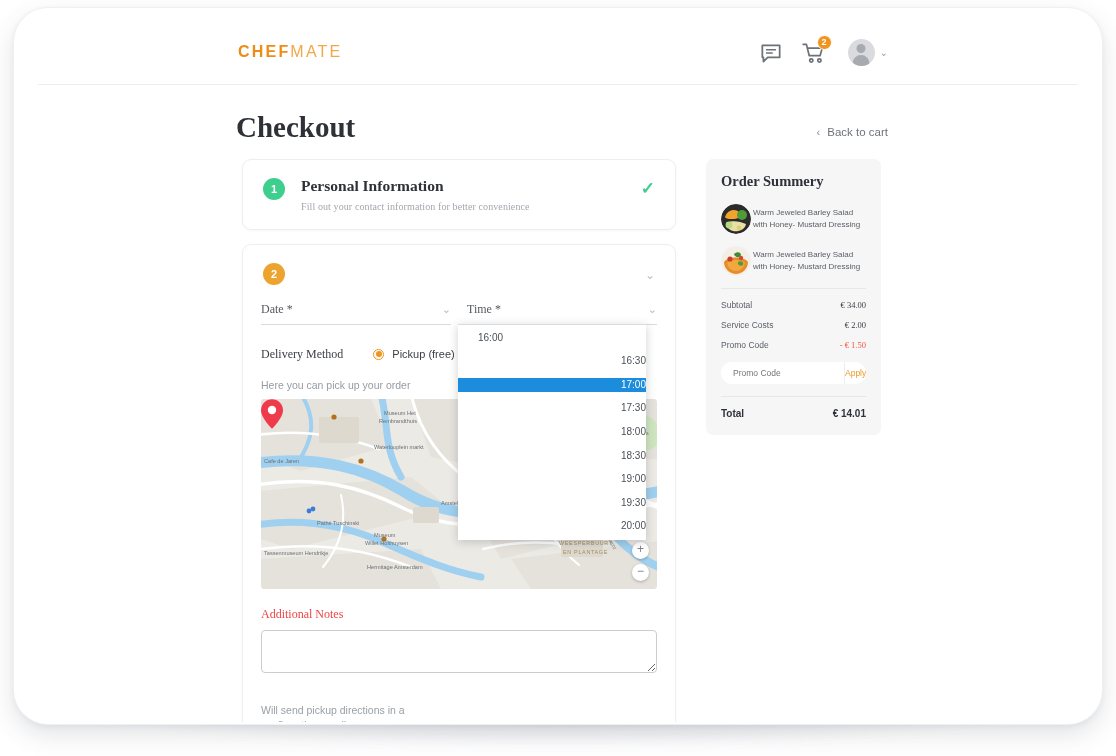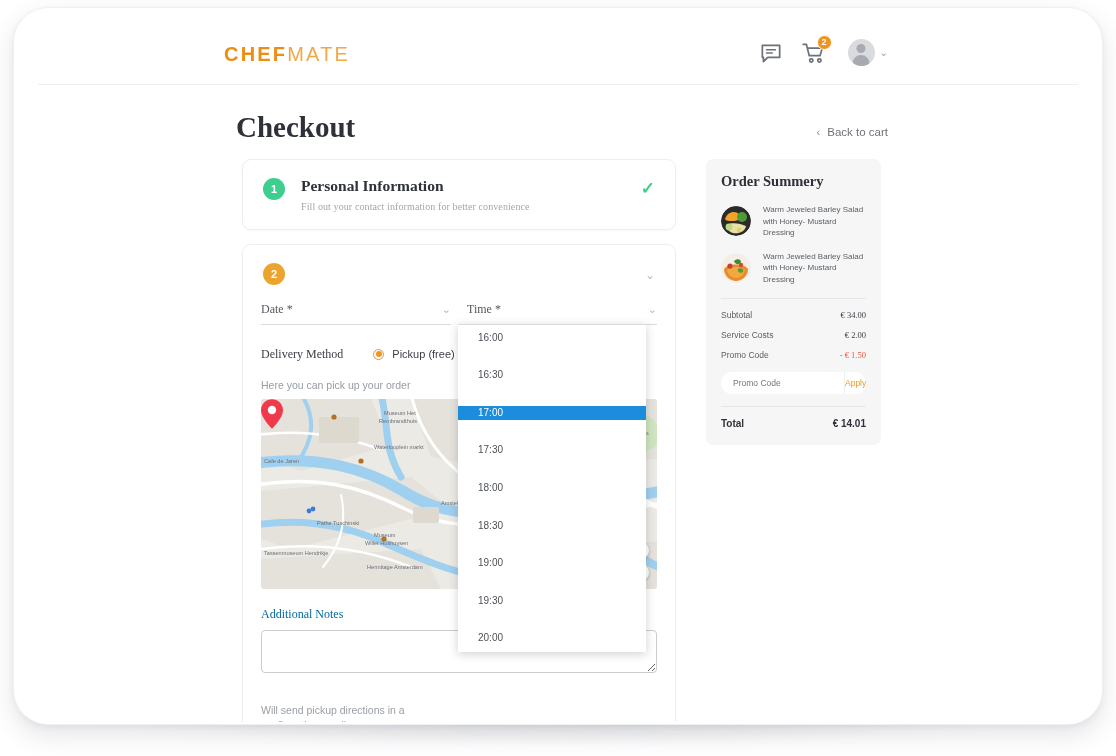--- a/index.html
+++ b/index.html
@@ -36,22 +36,22 @@
   }
 
   
   .topbar {
     position: absolute; left: 0; top: 0;
     width: 1040px; height: 63px;
     border-bottom: 1px solid #eceef1;
     background: #fff;
   }
   .logo {
-    position: absolute; left: 186px; top: 21px;
-    font-size: 20px; letter-spacing: 2.2px;
+    position: absolute; left: 200px; top: 21px;
+    font-size: 16px; letter-spacing: 2.2px;
   }
   .logo .b { color: #ee8d16; font-weight: 700; }
   .logo .l { color: #f0a848; font-weight: 400; }
 
   .nav-icons { position: absolute; right: 190px; top: 17px; display: flex; align-items: center; gap: 17px; }
   .ico { width: 26px; height: 26px; position: relative; color: #6d7278; }
   .ico svg { width: 26px; height: 26px; display: block; }
   .cart-badge {
     position: absolute; right: -5px; top: -5px;
     width: 15px; height: 15px; border-radius: 50%;
@@ -169,21 +169,21 @@
   }
   .zoom-btn {
     width: 17px; height: 17px; border-radius: 50%;
     background: #fff; color: #7d8288; font-size: 12px; line-height: 15px;
     text-align: center; box-shadow: 0 1px 3px rgba(0,0,0,.25); cursor: pointer;
   }
 
   
   .notes-label {
     font-family: "Liberation Serif", serif;
-    font-size: 12px; color: #0369a1; margin-top: 18px; margin-bottom: 8px;
+    font-size: 12px; color: #ef4444; margin-top: 18px; margin-bottom: 8px;
   }
   .notes-box {
     width: 100%; height: 43px;
     border: 1px solid #c9cdd2; border-radius: 4px; background: #fff;
   }
   .foot-row { display: flex; align-items: center; margin-top: 26px; }
   .foot-note { font-size: 10.5px; color: #9aa0a7; line-height: 1.45; width: 200px; }
 
   
   .time-dropdown {
@@ -191,34 +191,34 @@
     width: 188px; background: #fff; z-index: 40;
     box-shadow: 0 2px 9px rgba(40,45,60,.22);
     padding: 6px 0 6px 0;
     border-top: 1px solid #d9dcdf;
   }
   .time-opt {
     height: 14.6px; line-height: 14.6px;
     padding-left: 20px; font-size: 10px; color: #4b5056; cursor: pointer;
     margin-bottom: 0;
   }
-  .time-opt + .time-opt { margin-top: 23px; }
+  .time-opt + .time-opt { margin-top: 9px; text-align: right; }
   .time-opt.sel { background: #1b8ddc; color: #fff; }
 
   
   .summary {
     position: absolute; left: 668px; top: 74px;
     width: 175px; background: #f6f6f7; border-radius: 7px;
     padding: 14px 15px 16px 15px;
   }
   .summary-title {
     font-family: "Liberation Serif", serif;
     font-size: 14.5px; font-weight: 700; color: #2e3238; margin-bottom: 14px;
   }
-  .sum-item { display: flex; align-items: center; gap: 12px; margin-bottom: 12px; }
+  .sum-item { display: flex; align-items: center; gap: 2px; margin-bottom: 12px; }
   .thumb { width: 30px; height: 30px; border-radius: 50%; flex: 0 0 30px; overflow: hidden; position: relative; }
   .sum-item-name { font-size: 8px; color: #5b6066; line-height: 1.45; }
   .sum-divider { height: 1px; background: #e6e7e9; margin: 12px 0 11px 0; }
   .sum-row { display: flex; justify-content: space-between; font-size: 8.5px; color: #5b6066; margin-bottom: 10px; }
   .sum-row .val { color: #3c4046; font-family: Liberation Serif, serif; }
   .sum-row .val.neg { color: #f2553d; }
   .promo-box {
     display: flex; align-items: center; background: #fff;
     border-radius: 14px; height: 22px; overflow: hidden; margin-top: 12px;
   }

